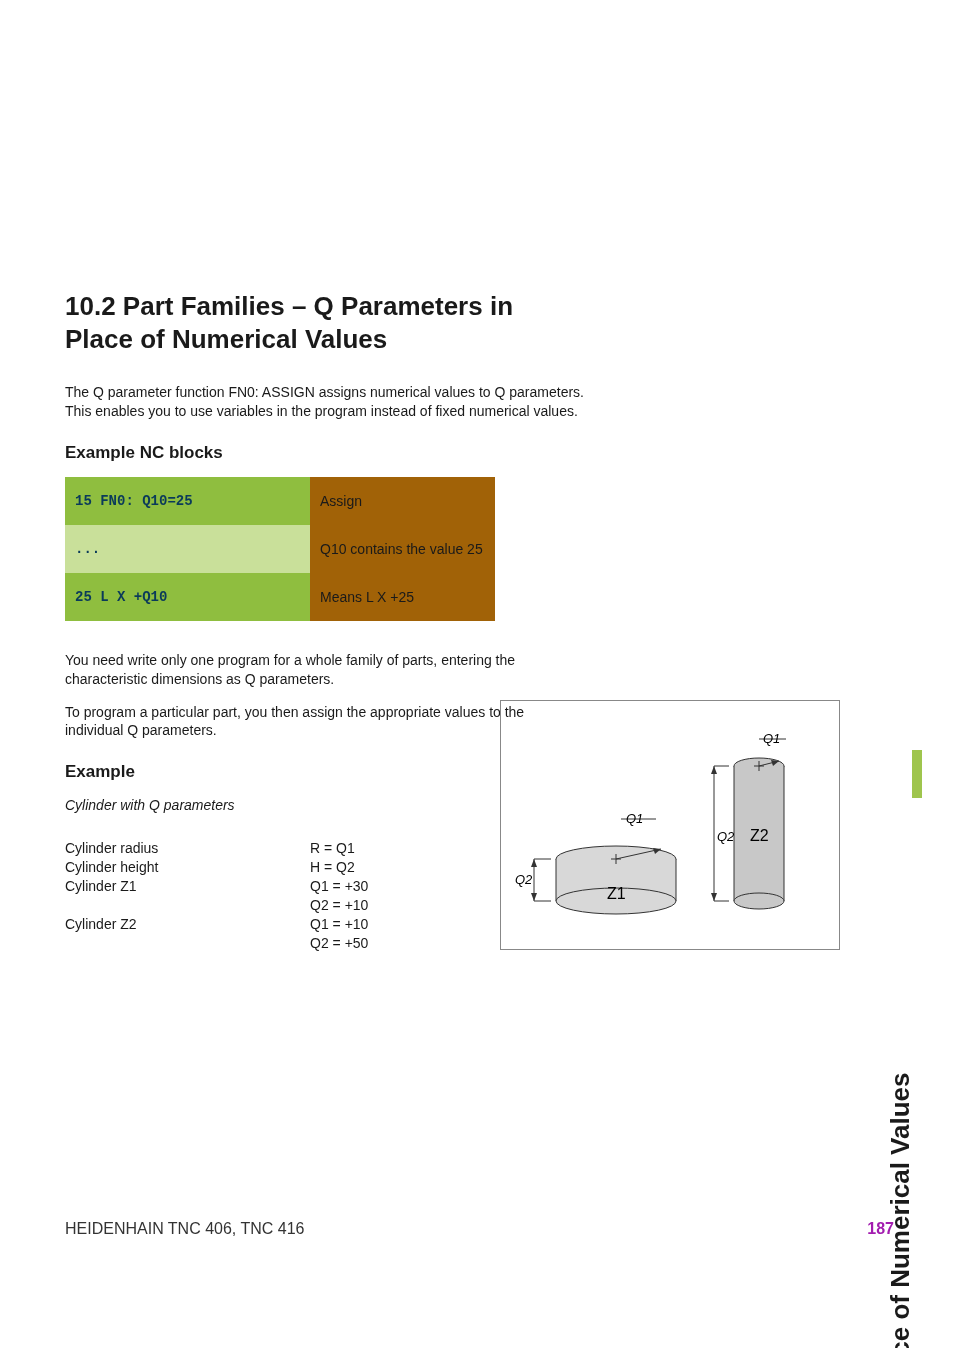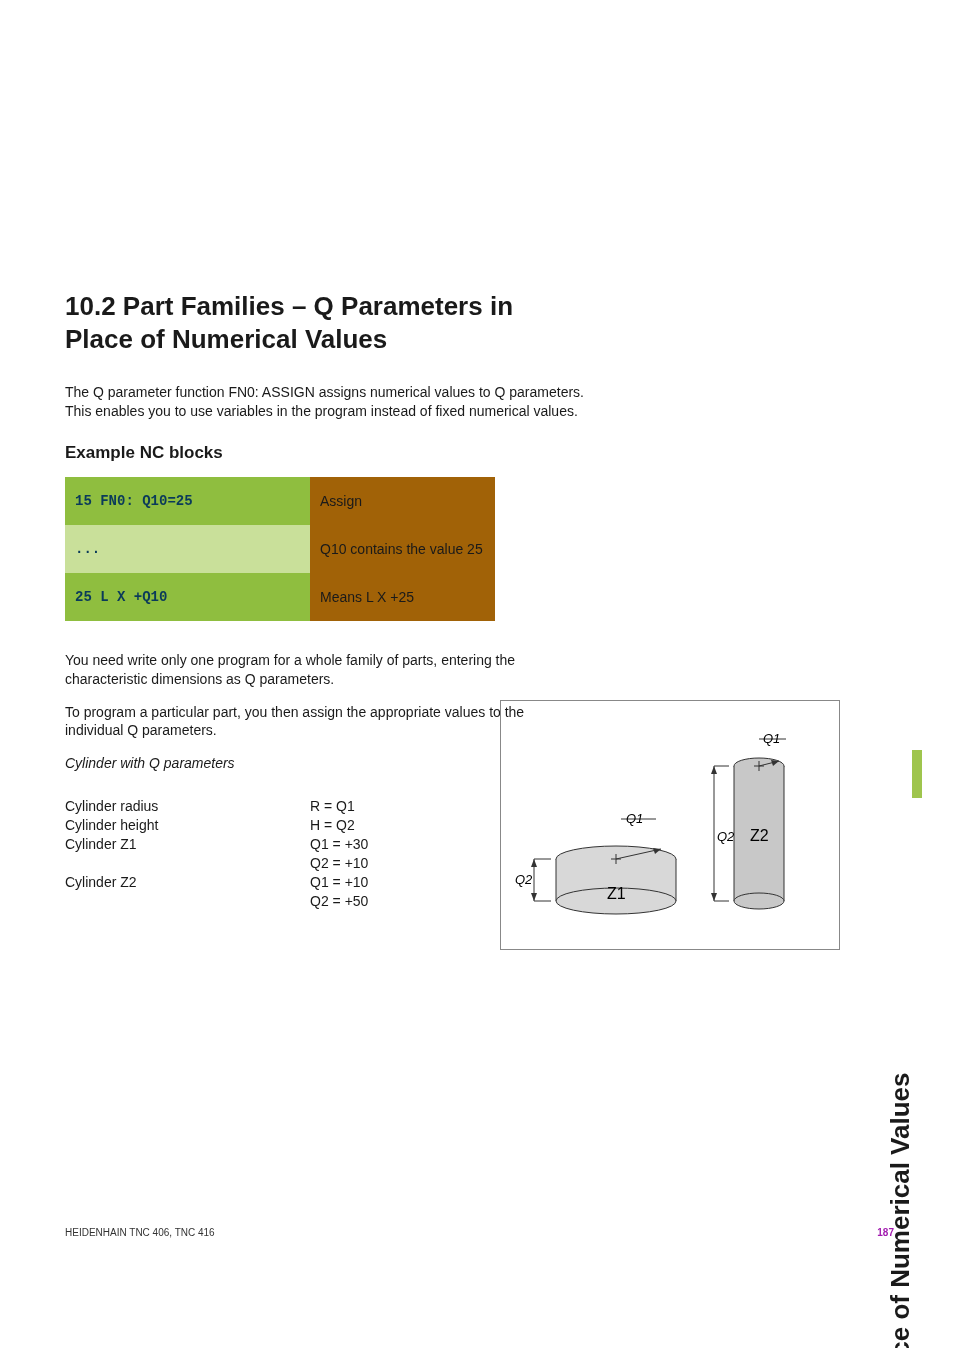--- a/index.html
+++ b/index.html
@@ -105,21 +105,21 @@
     top: 700px;
     width: 340px;
     height: 250px;
     border: 1px solid #888;
   }
   .footer {
     position: absolute;
     bottom: 110px;
     left: 65px;
     right: 60px;
-    font-size: 10px;
+    font-size: 16px;
     display: flex;
     justify-content: space-between;
     color: #333;
   }
   .footer .pnum { font-weight: bold; color: #a21caf; }
 </style>
 </head>
 <body>
 
 <div class="page">
@@ -148,20 +148,21 @@
     <tr>
       <td class="cell-code-dark">25 L X +Q10</td>
       <td class="cell-desc">Means L  X +25</td>
     </tr>
   </tbody>
     </table>
 
   <p class="body" style="margin-top:30px">You need write only one program for a whole family of parts, entering the characteristic dimensions as Q parameters.</p>
   <p class="body">To program a particular part, you then assign the appropriate values to the individual Q parameters.</p>
 
+  <h2 class="sub">Example</h2>
 
   <div class="example-grid">
     <div class="full">Cylinder with Q parameters</div>
     <div>Cylinder radius</div>
     <div>R = Q1</div>
     <div>Cylinder height</div>
     <div>H = Q2</div>
     <div>Cylinder Z1</div>
     <div>Q1 = +30</div>
     <div></div>

